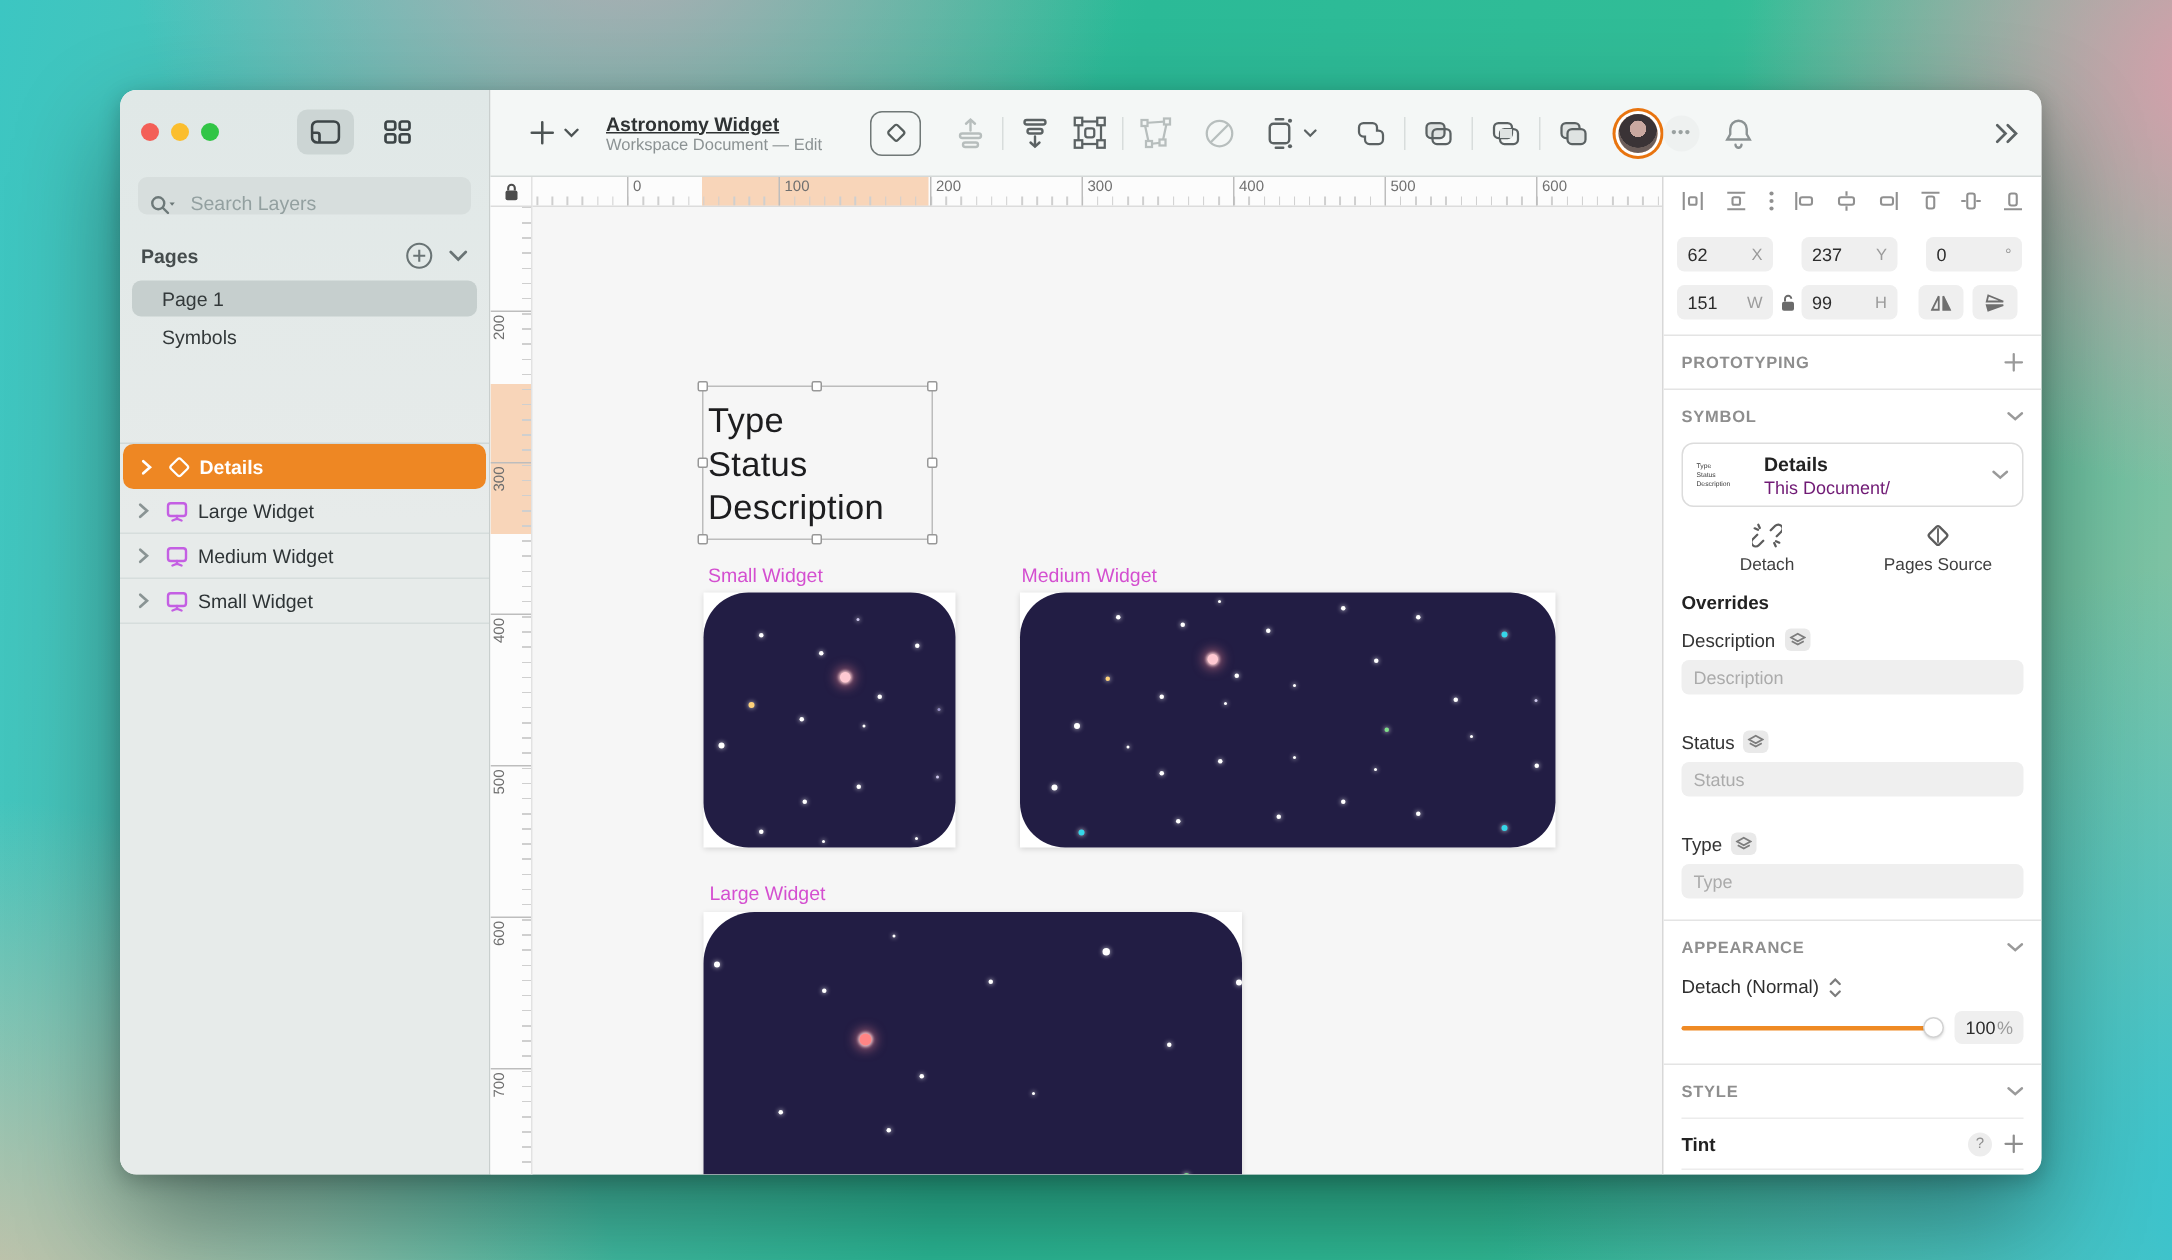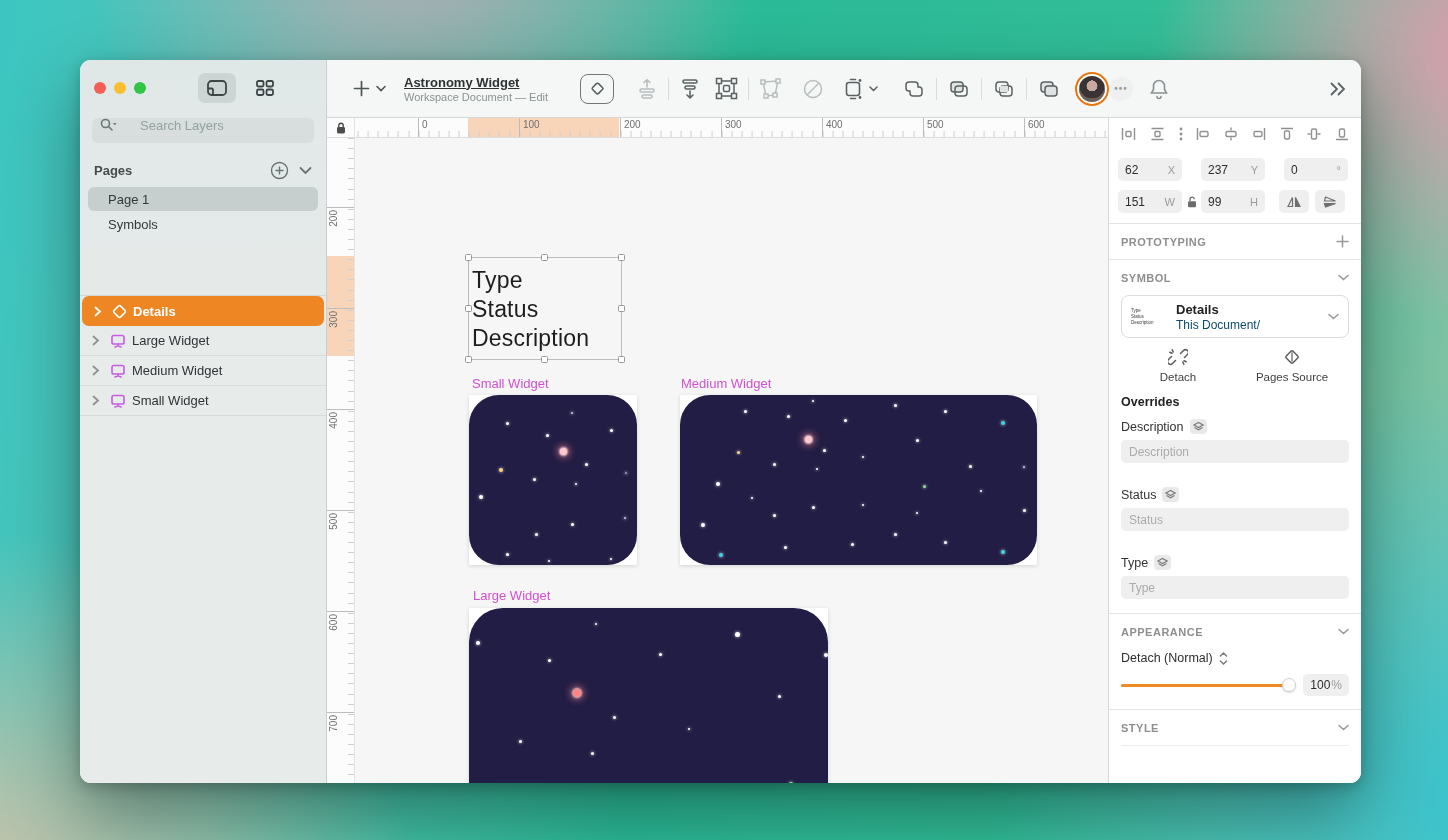--- a/index.html
+++ b/index.html
@@ -26,21 +26,21 @@
   }
   .sb-header{ height:56px; display:flex; align-items:center; padding:0 14px; }
   .traffic{ display:flex; gap:8px; }
   .tl{ width:12px; height:12px; border-radius:50%; }
   .tl.red{ background:#f35f57; } .tl.yellow{ background:#fbbe2e; } .tl.green{ background:#31c546; }
   .view-toggle{ margin-left:52px; display:flex; align-items:center; gap:10px; }
   .seg-btn{ width:38px; height:30px; border-radius:7px; display:flex; align-items:center; justify-content:center; color:#3d4547; }
   .seg-btn.sel{ background:#ccd5d4; }
   .search{
     margin:2px 12px 0; height:25px; background:#d7dedd; border-radius:6px;
-    display:flex; align-items:flex-start; padding:0 8px; gap:23px; color:#8d9a99;
+    display:flex; align-items:flex-end; padding:0 8px; gap:10px; color:#8d9a99;
   }
   .search input{ border:none; background:transparent; outline:none; font-size:13px; color:#4a5252; width:100%; }
   .search input::placeholder{ color:#93a0a0; }
   .pages-head{ display:flex; align-items:center; margin:18px 14px 6px; color:#454c4d; }
   .pages-title{ font-size:13px; font-weight:700; flex:1; }
   .pages-head .ic{ color:#6a7475; margin-left:10px; }
   .page-row{ margin:1px 8px; height:24px; border-radius:6px; display:flex; align-items:center; padding-left:20px; font-size:13px; color:#33393a; }
   .page-row.sel{ background:#c6cfce; }
   .sb-spacer{ flex:0 0 58px; }
   .layer-list{ border-top:1px solid #d0d8d7; }
@@ -136,21 +136,21 @@
     display:flex; align-items:center; justify-content:center; color:#6f6f6f; }
   .isection{ border-bottom:1px solid #e4e4e4; padding:0 12px; }
   .ihead{ height:35px; display:flex; align-items:center; justify-content:space-between;
     color:#8e8e8e; font-size:11px; font-weight:700; letter-spacing:.5px; }
   .ihead .ic{ color:#9a9a9a; }
   .symbol-card{ border:1px solid #dcdcdc; border-radius:8px; height:43px; display:flex;
     align-items:center; padding:0 9px; gap:9px; margin-bottom:10px; }
   .thumb{ width:36px; font-size:4.5px; line-height:6px; color:#3a3a3a; }
   .sc-text{ flex:1; }
   .sc-name{ font-size:13px; font-weight:600; color:#222; }
-  .sc-sub{ font-size:12px; color:#0c4a6e; margin-top:1px; }
+  .sc-sub{ font-size:12px; color:#701a75; margin-top:1px; }
   .sym-actions{ display:flex; margin:2px 0 12px; }
   .sym-action{ flex:1; display:flex; flex-direction:column; align-items:center; gap:5px;
     color:#3f3f3f; font-size:11.5px; }
   .sym-action .ic{ color:#5c5c5c; }
   .ov-title{ font-weight:700; font-size:12.5px; color:#222; margin:12px 0 2px; }
   .ov-label-row{ display:flex; align-items:center; gap:6px; margin:10px 0 6px; color:#333; font-size:12.5px; }
   .ov-stack{ width:17px; height:15px; background:#e9e9e9; border-radius:4px;
     display:flex; align-items:center; justify-content:center; color:#7d7d7d; }
   .ov-input{ width:100%; height:23px; background:#efefef; border:none; border-radius:5px;
     padding:0 8px; font-size:12px; color:#333; outline:none; font-family:"Liberation Sans",sans-serif; }
@@ -812,20 +812,31 @@
         <div class="isection" style="border-bottom:none">
           <div class="ihead">
             <span>STYLE</span>
             <span class="ic">
                 <svg width="11" height="7" viewBox="0 0 11 7" fill="none" stroke="#9a9a9a" stroke-width="1.6" stroke-linecap="round">
                   <path d="M1 1.5 L5.5 5.5 L10 1.5"></path>
                 </svg>
               </span>
           </div>
           <div class="rowline">
+            <span class="lbl">Tint</span>
+            <span class="right">
+              <span class="qbadge">?</span>
+              <span class="ic">
+                  <svg width="13" height="13" viewBox="0 0 13 13" stroke="#8e8e8e" stroke-width="1.5" stroke-linecap="round">
+                    <path d="M6.5 1 v11 M1 6.5 h11"></path>
+                  </svg>
+                </span>
+            </span>
+          </div>
+          <div class="rowline">
             
             
           </div>
         </div>
 
       </aside>
     </div>
   </div>
 </div>
 

